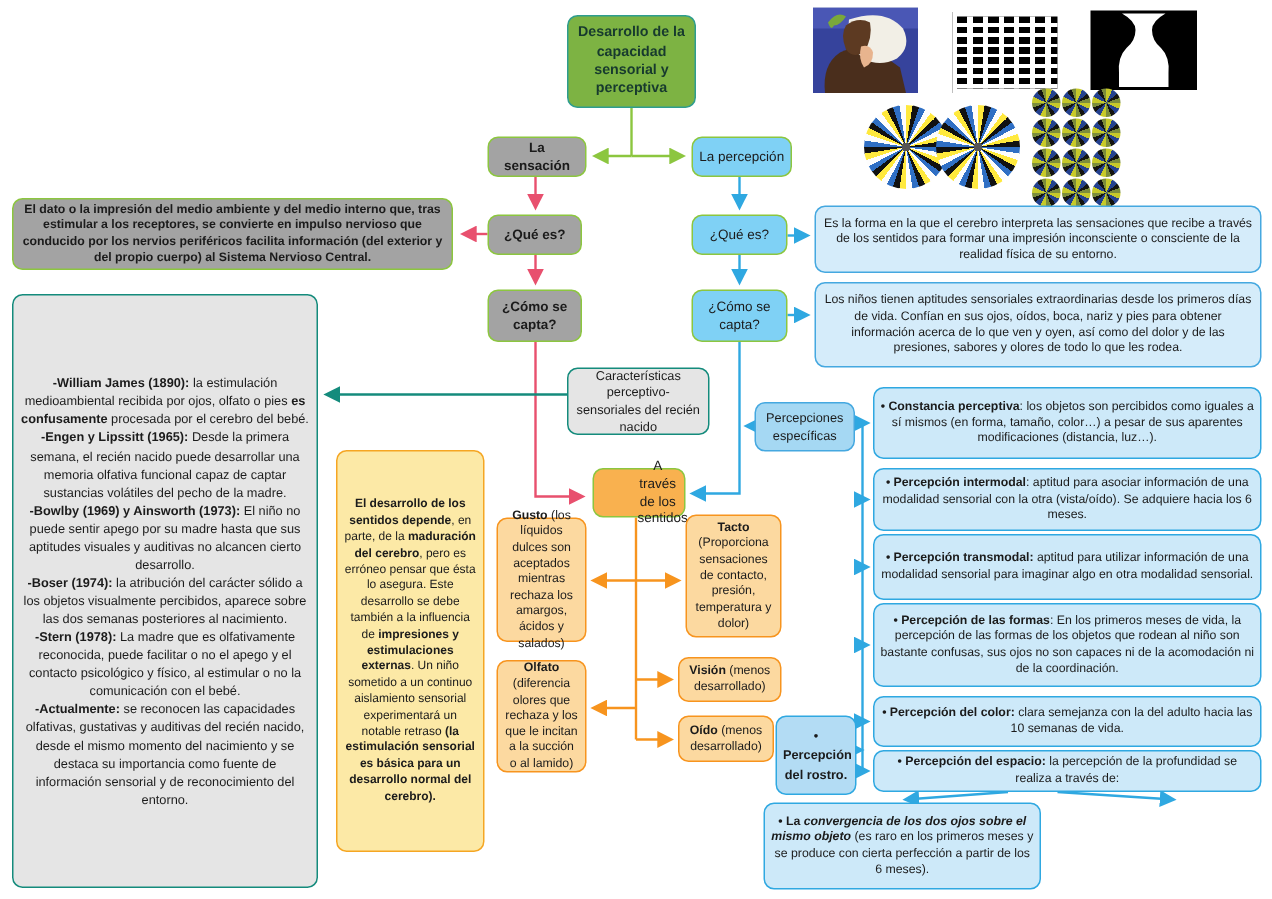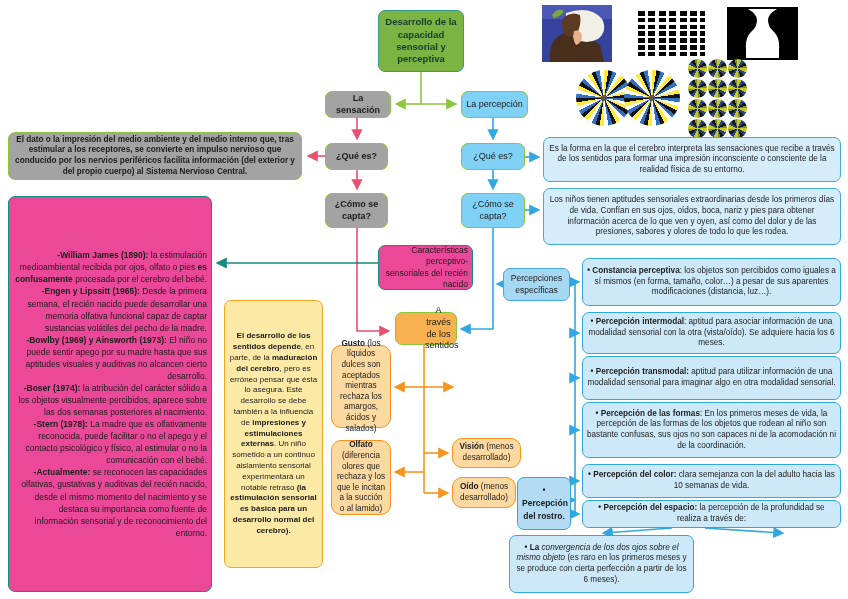--- a/index.html
+++ b/index.html
@@ -6,27 +6,27 @@
   #stage{position:relative;width:848px;height:599px;background:#fff;overflow:hidden;
          font-family:"Liberation Sans",sans-serif;color:#1b1b1b;}
   #wires{position:absolute;left:0;top:0;width:848px;height:599px;pointer-events:none;}
   .box{position:absolute;box-sizing:border-box;border:1.6px solid;border-radius:7px;
        display:flex;align-items:center;justify-content:center;text-align:center;
        padding:3px 4px;line-height:1.3;}
   .runs{width:100%;}
   .pinkbox{background:#a3a3a3;border-color:#8cc63f;font-weight:bold;}
   .bluesm{background:#7fd1f5;border-color:#8cc63f;}
   .titlebox{background:#7db343;border-color:#2e9d8f;font-weight:bold;font-size:9.5px;color:#173a2e;}
-  .tealbox{background:#ec4899;border-color:#148b7c;text-align:right;}
+  .tealbox{background:#e5e5e5;border-color:#148b7c;}
   .blueinfo{background:#d5ecfa;border-color:#45a8e0;}
   .blueitem{background:#cde9f9;border-color:#2fa8e1;}
   .bluemid{background:#a5d8f3;border-color:#45a8e0;}
   .rostrobox{background:#b3dcf4;border-color:#2fa8e1;font-weight:bold;}
   .yellowbox{background:#fce9a6;border-color:#f5a623;}
-  .orangebox{background:#fcd9a0;border-color:#f7941e;border-radius:10px;}
+  .orangebox{background:#fcd9a0;border-color:#f7941e;}
   .orangestrong{background:#f9b14f;border-color:#8cc63f;}
   .f8{font-size:8px;}.f82{font-size:8.2px;}.f85{font-size:8.5px;}.f9{font-size:9px;}
   .pre{white-space:pre-wrap;}
   
   .illu{position:absolute;}
   .gridillu{background:#000;
     background-image:
       repeating-linear-gradient(to right,transparent 0 7px,#fff 7px 10.4px),
       repeating-linear-gradient(to bottom,transparent 0 4.5px,#fff 4.5px 6.8px);
     border:3px solid #fff;box-sizing:border-box;}
@@ -202,20 +202,23 @@
   <div class="box yellowbox f8" style="left:224px;top:300px;width:99px;min-height:268px;line-height:1.35;">
     <div class="runs"><span style="font-weight: bold;">El desarrollo de los sentidos depende</span><span>, en parte, de la </span><span style="font-weight: bold;">maduración del cerebro</span><span>, pero es erróneo pensar que ésta lo asegura. Este desarrollo se debe también a la influencia de </span><span style="font-weight: bold;">impresiones y estimulaciones externas</span><span>. Un niño sometido a un continuo aislamiento sensorial experimentará un notable retraso </span><span style="font-weight: bold;">(la estimulación sensorial es básica para un desarrollo normal del cerebro).</span></div>
   </div>
 
   <div class="box orangebox f82" style="left:331px;top:345px;width:60px;height:83px;">
     <div class="runs"><span style="font-weight: bold;">Gusto </span><span>(los líquidos dulces son aceptados mientras rechaza los amargos, ácidos y salados)</span></div>
   </div>
   <div class="box orangebox f82" style="left:331px;top:440px;width:60px;height:75px;">
     <div class="runs"><span style="font-weight: bold; margin-top: 12px;">Olfato </span><span>(diferencia olores que rechaza y los que le incitan a la succión o al lamido)</span></div>
   </div>
+  <div class="box orangebox f82" style="left:457px;top:343px;width:64px;height:82px;">
+    <div class="runs"><span style="font-weight: bold;">Tacto </span><span>(Proporciona sensaciones de contacto, presión, temperatura y dolor)</span></div>
+  </div>
   <div class="box orangebox f82" style="left:452px;top:438px;width:69px;height:30px;">
     <div class="runs"><span style="font-weight: bold;">Visión</span><span> (menos desarrollado)</span></div>
   </div>
   <div class="box orangebox f82" style="left:452px;top:477px;width:64px;height:31px;">
     <div class="runs"><span style="font-weight: bold;">Oído</span><span> (menos desarrollado)</span></div>
   </div>
 
   <div class="box rostrobox f85" style="left:517px;top:477px;width:54px;height:53px;line-height:1.5;">
     <div class="runs"><span style="font-weight: bold;">• Percepción del rostro.</span></div>
   </div>
@@ -233,16 +236,16 @@
     <div class="runs"><span style="font-weight: bold;">• Percepción transmodal:</span><span> aptitud para utilizar información de una modalidad sensorial para imaginar algo en otra modalidad sensorial.</span></div>
   </div>
   <div class="box blueitem f82" style="left:582px;top:464px;width:259px;height:34px;">
     <div class="runs"><span style="font-weight: bold;">• Percepción del color:</span><span> clara semejanza con la del adulto hacia las 10 semanas de vida.</span></div>
   </div>
   <div class="box blueitem f82" style="left:582px;top:500px;width:259px;height:28px;">
     <div class="runs"><span style="font-weight: bold;">• Percepción del espacio:</span><span> la percepción de la profundidad se realiza a través de:</span></div>
   </div>
 
   <div class="box blueitem f82" style="left:509px;top:535px;width:185px;height:58px;">
-    <div class="runs"><span style="font-weight: bold;">• La </span><span style="font-weight: normal; font-style: italic;">convergencia de los dos ojos sobre el mismo objeto </span><span>(es raro en los primeros meses y se produce con cierta perfección a partir de los 6 meses).</span></div>
+    <div class="runs"><span style="font-weight: bold;">• La </span><span style="font-weight: bold; font-style: italic;">convergencia de los dos ojos sobre el mismo objeto </span><span>(es raro en los primeros meses y se produce con cierta perfección a partir de los 6 meses).</span></div>
   </div>
 
 </div>
 
 </body></html>

